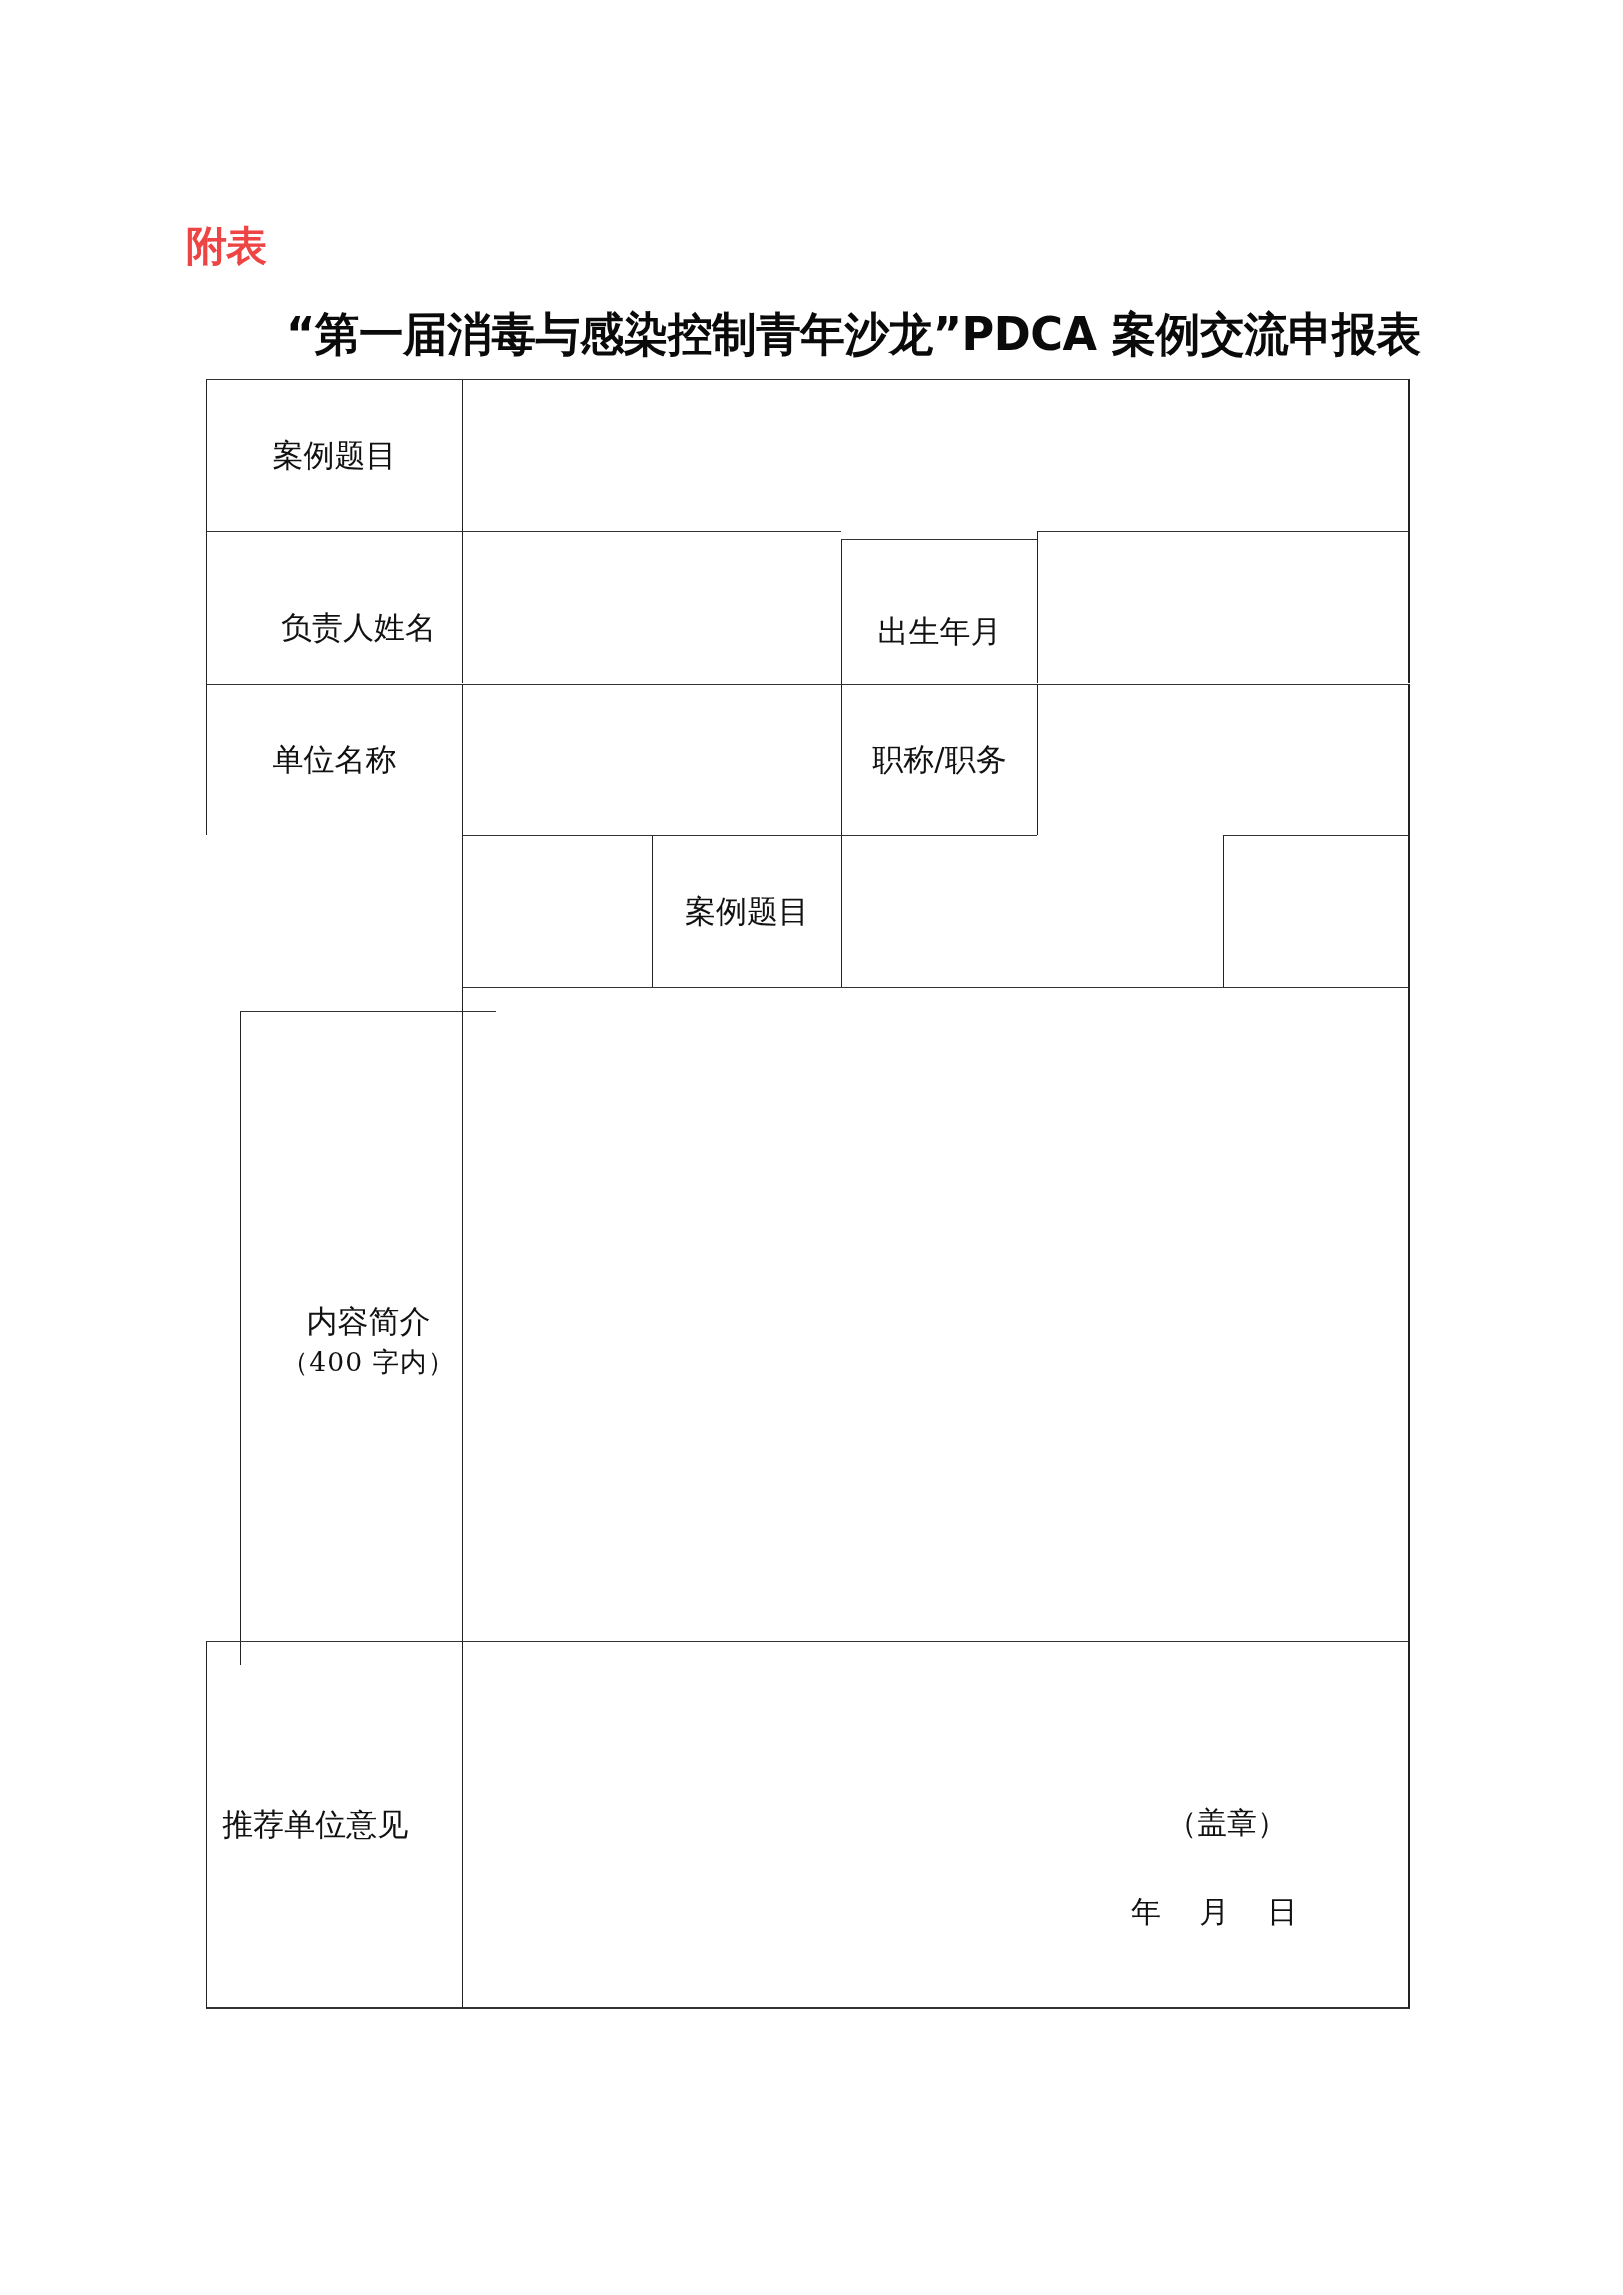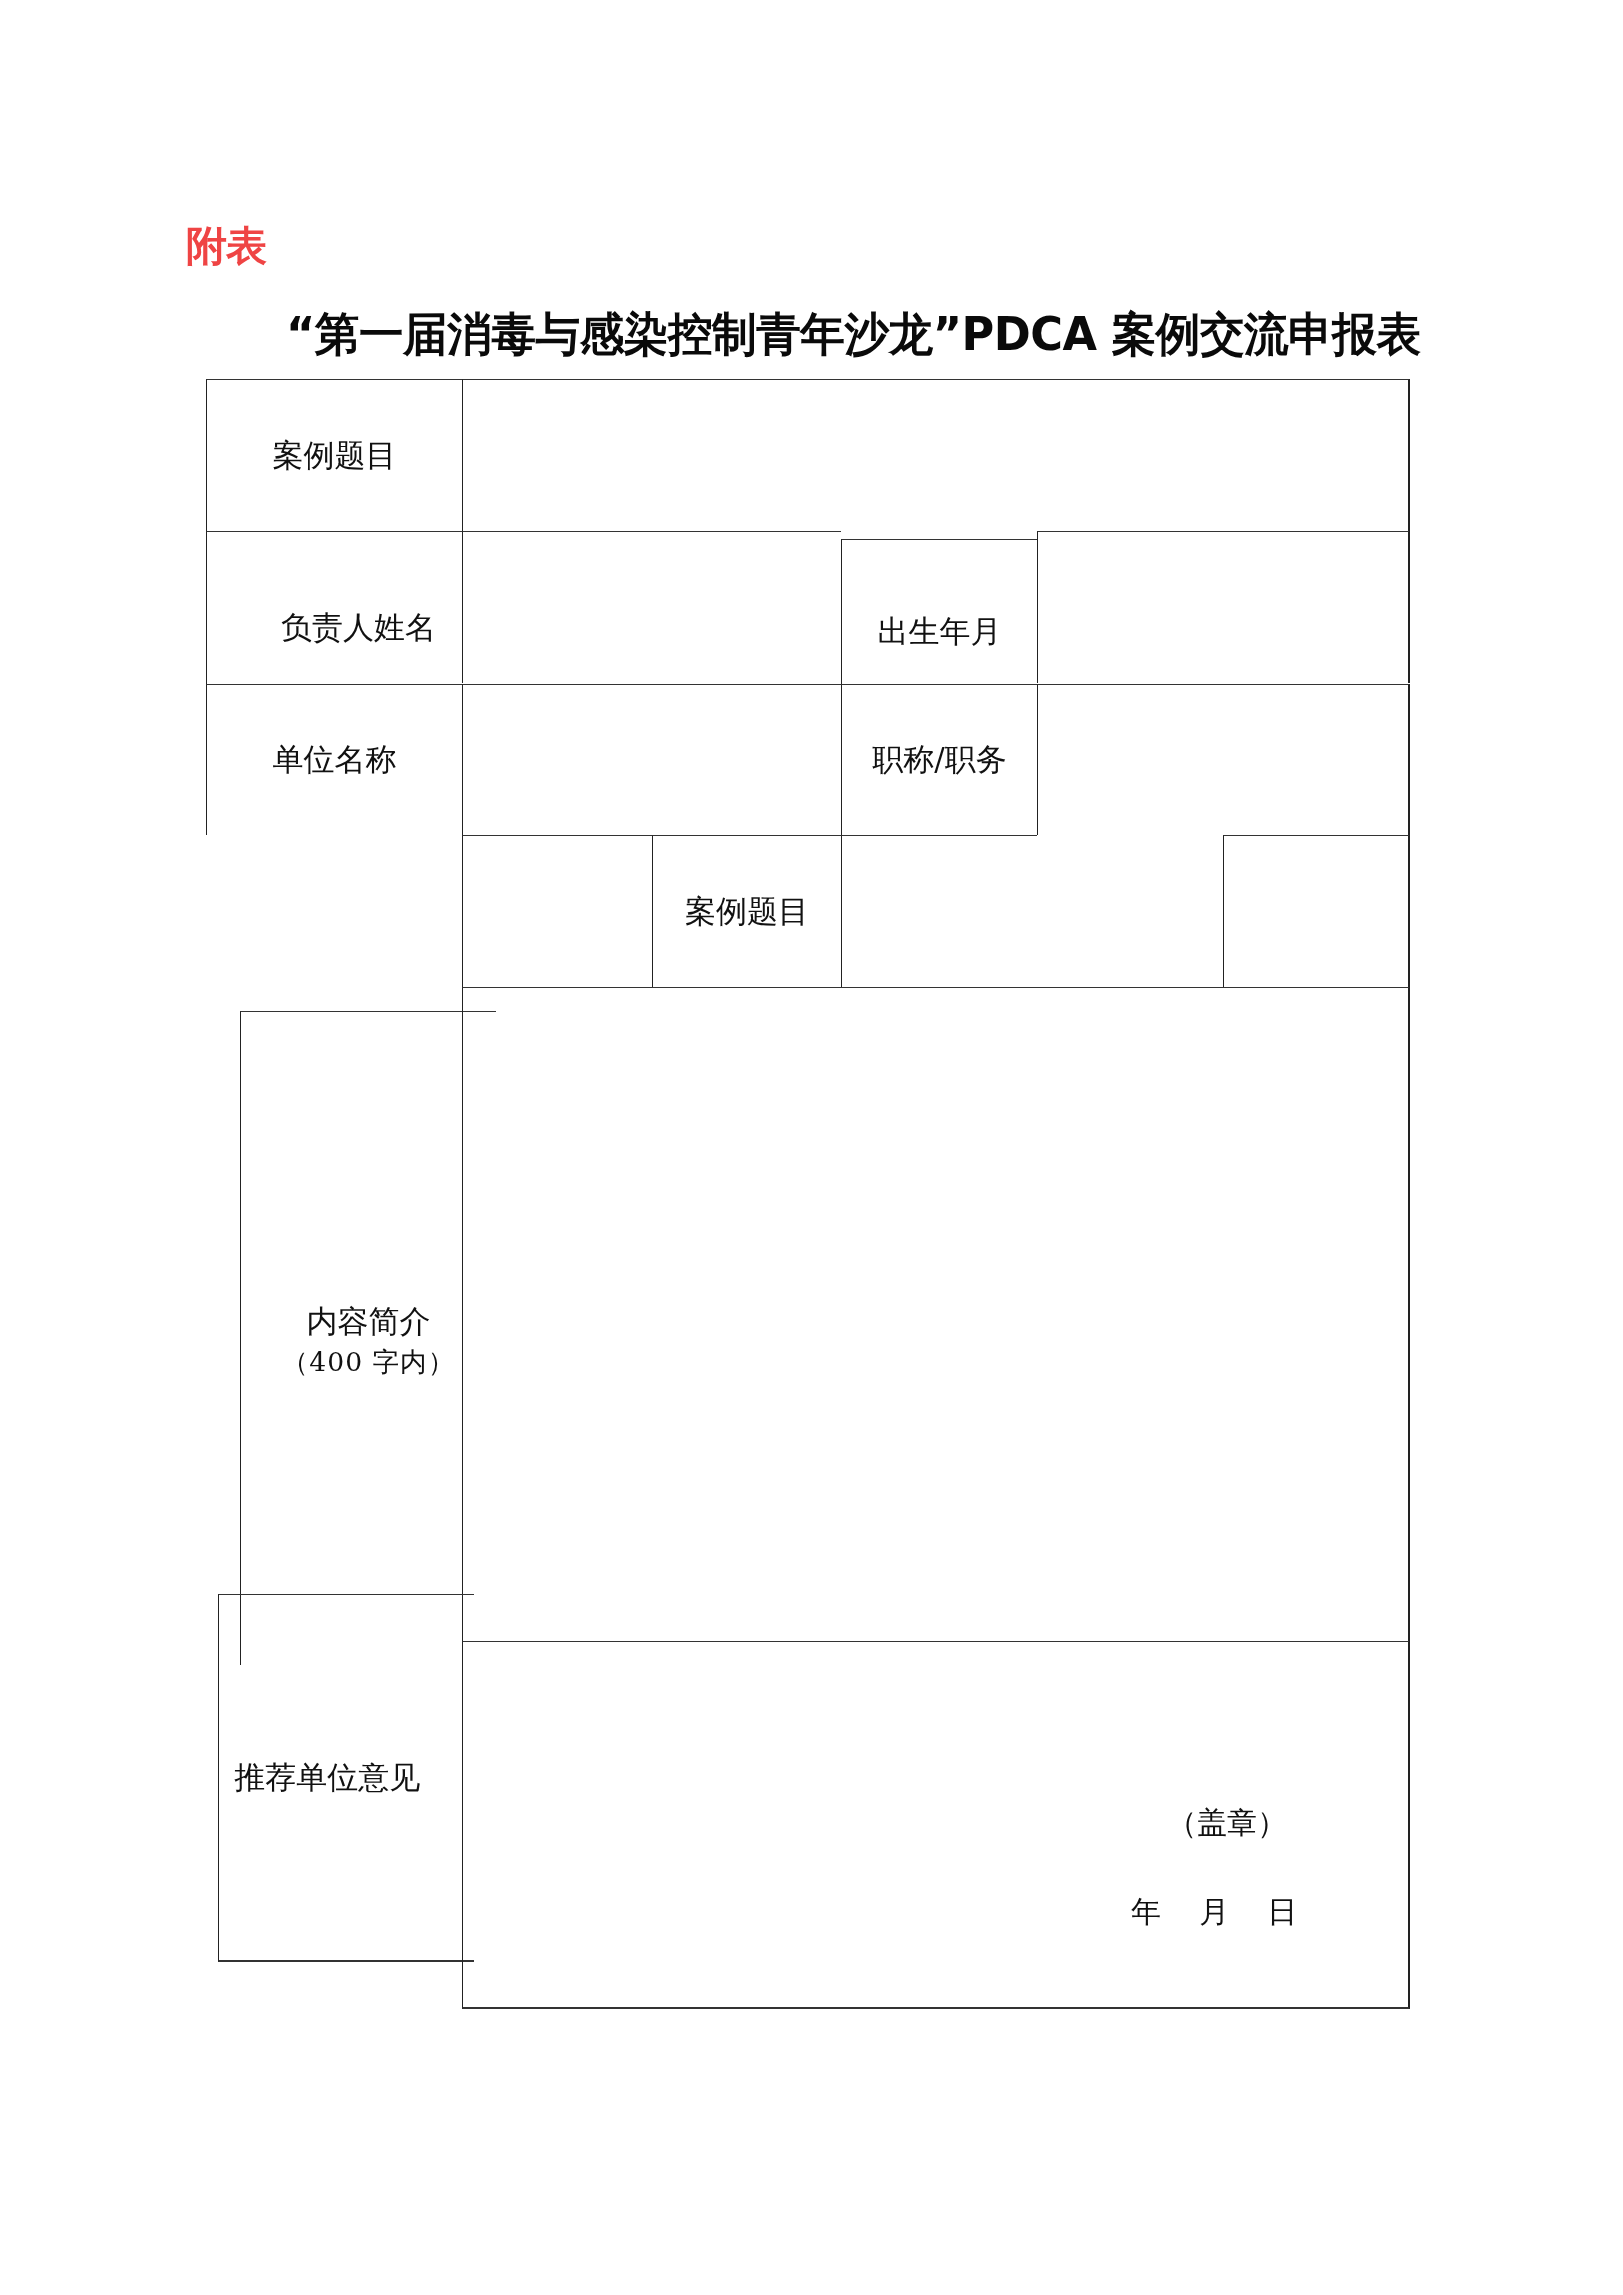--- a/index.html
+++ b/index.html
@@ -79,21 +79,21 @@
   <div class="cell field last-col" style="left:1017px;top:456px;width:187px;height:152px;"></div>
 
   <div class="cell" style="left:0;top:632px;width:256px;height:654px;margin-left:34px;">
     <div class="label-stack">
       <span>内容简介</span>
       <span class="sub">（400 字内）</span>
     </div>
   </div>
   <div class="cell field last-col" style="left:256px;top:608px;width:948px;height:654px;"></div>
 
-  <div class="cell left-label last-row" style="left:0;top:1215px;width:256px;height:368px;margin-left:12px;">
+  <div class="cell left-label last-row" style="left:0;top:1262px;width:256px;height:368px;">
     <span>推荐单位意见</span>
   </div>
   <div class="cell field last-col last-row" style="left:256px;top:1262px;width:948px;height:368px;">
     <span></span>
   </div>
 
   <div class="stamp">（盖章）</div>
   <div class="date-line">年    月    日</div>
 </div>
 

